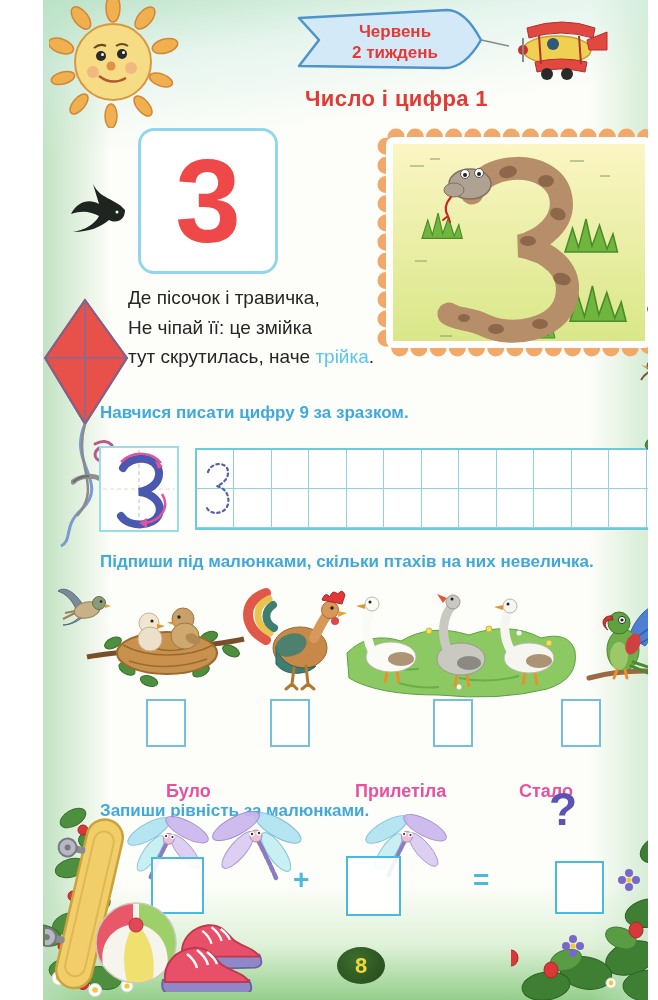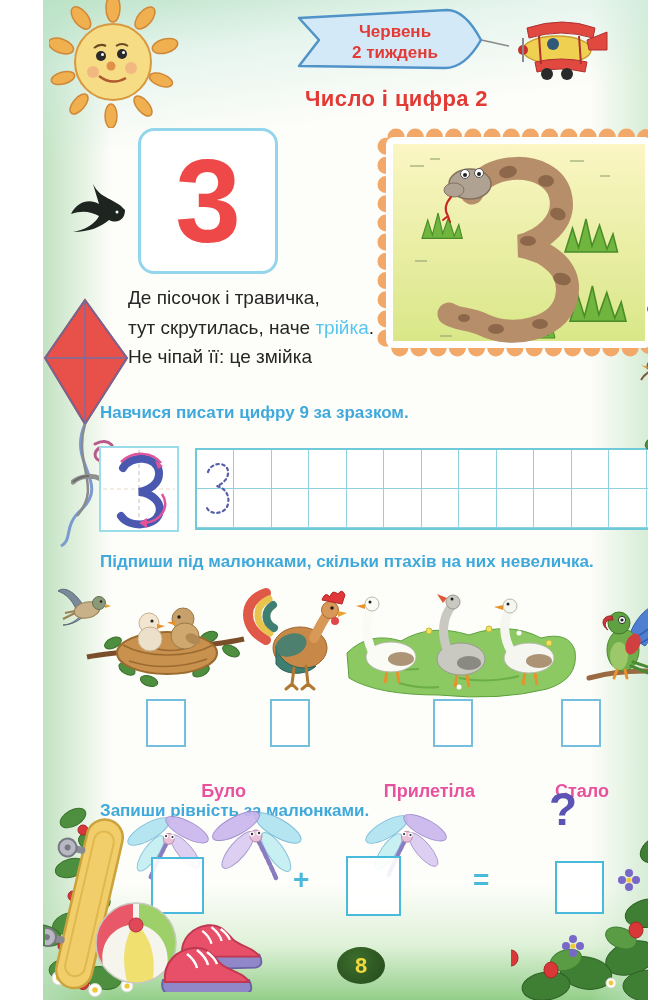--- a/index.html
+++ b/index.html
@@ -22,21 +22,21 @@
     border:3px solid #93d6ec; border-radius:16px; background:#fff;
     display:flex; align-items:center; justify-content:center;
   }
   .num-card span{font-size:118px; font-weight:bold; color:#ef4848; line-height:1;}
   .poem{left:85px; top:283px; font-size:19px; line-height:29.5px; color:#262626;}
   .poem .hl{color:#56c6ef;}
   .ex-cell{left:56px; top:446px; width:76px; height:82px; border:2px solid #9adcea; background:#fff;}
   .pgrid{left:152px; top:448px; width:487px; height:78px; border:2px solid #6fc9d8; display:grid; background:#fff;}
   .pcell{border-right:1px solid #8fd2de; border-bottom:1px solid #8fd2de;}
   .ansbox{top:699px; width:36px; height:44px; border:2px solid #74bede; background:rgba(255,255,255,.85);}
-  .eqlabel{top:781px; font-size:18px; font-weight:bold; color:#e8519e; text-align:right;}
+  .eqlabel{top:781px; font-size:18px; font-weight:bold; color:#e8519e; text-align:left;}
   .eqbox{border:2px solid #49b9dc; background:rgba(255,255,255,.9);}
   .op{font-size:28px; font-weight:bold; color:#49b9dc;}
   .qmark{left:494px; top:786px; width:52px; text-align:center; font-size:46px; font-weight:bold; color:#5b54b4; line-height:1;}
   .badge{
     left:294px; top:947px; width:48px; height:37px; border-radius:50%;
     background:radial-gradient(circle at 40% 35%, #3c6e2c, #24481c);
     display:flex; align-items:center; justify-content:center;
   }
   .badge span{color:#f2d93a; font-size:22px; font-weight:bold;}
 </style>
@@ -108,21 +108,21 @@
       <line x1="284" y1="30" x2="286" y2="58" stroke="#b03030" stroke-width="2"></line>
       <path d="M292,34 L312,26 L312,44 L294,44 Z" fill="#e04840" stroke="#b03030"></path>
       <circle cx="228" cy="44" r="5" fill="#c83030"></circle>
       <line x1="228" y1="32" x2="228" y2="56" stroke="#8a8a8a" stroke-width="2"></line>
       <circle cx="252" cy="68" r="6" fill="#2a2a2a"></circle>
         <circle cx="272" cy="68" r="6" fill="#2a2a2a"></circle>
       <circle cx="258" cy="38" r="6" fill="#305878"></circle>
     </g>
   </svg>
 
-  <div class="abs title" style="left:262px;top:86px">Число і цифра 2</div>
+  <div class="abs title" style="left:262px;top:86px">Число і цифра 1</div>
 
   <div class="abs num-card">
     <span>3</span>
   </div>
 
   <svg class="abs" style="left:327px;top:121px;width:298px;height:243px" viewBox="0 0 298 243">
     <defs>
       <linearGradient id="snbg" x1="0" y1="0" x2="0" y2="1">
         <stop offset="0" stop-color="#fbf6c4"></stop>
           <stop offset="1" stop-color="#d9e788"></stop>
@@ -153,22 +153,22 @@
     <ellipse cx="84" cy="69" rx="10" ry="7" fill="#b0a292" stroke="#83715e" stroke-width="1"></ellipse>
     <circle cx="95" cy="53" r="4.5" fill="#fff" stroke="#555"></circle>
       <circle cx="109" cy="52" r="4.5" fill="#fff" stroke="#555"></circle>
     <circle cx="95" cy="54" r="2" fill="#222"></circle>
       <circle cx="109" cy="53" r="2" fill="#222"></circle>
     <path d="M81,76 C75,83 74,89 78,95 M78,95 l-5,4 M78,95 l2,6" stroke="#cc2222" stroke-width="2" fill="none" stroke-linecap="round"></path>
   </svg>
 
   <div class="abs poem">
     <div>Де пісочок і травичка,</div>
+    <div>Не чіпай її: це змійка</div>
     <div><span>тут скрутилась, наче </span><span class="hl">трійка</span><span>.</span></div>
-    <div>Не чіпай її: це змійка</div>
   </div>
 
   <svg class="abs" style="left:-6px;top:296px;width:96px;height:252px" viewBox="0 0 96 252">
     <polygon points="48,4 90,62 48,128 8,62" fill="#e8504a" stroke="#c03838" stroke-width="2"></polygon>
     <path d="M48,4 L48,128 M8,62 L90,62 M48,4 L8,62 M48,4 L90,62 M48,128 L8,62 M48,128 L90,62" stroke="#5878b8" stroke-width="1.5" fill="none" opacity=".8"></path>
     <path d="M58,148 c14,-8 24,4 14,14 c-9,8 -20,-2 -10,-10" stroke="#b85a8a" stroke-width="3" fill="none" stroke-linecap="round"></path>
     <path d="M48,128 C30,168 74,186 44,214 C26,230 36,244 24,250" stroke="#7a9ad0" stroke-width="3" fill="none"></path>
     <path d="M48,128 C36,170 66,190 40,220" stroke="#8a8a8a" stroke-width="2.5" fill="none"></path>
   </svg>
 

